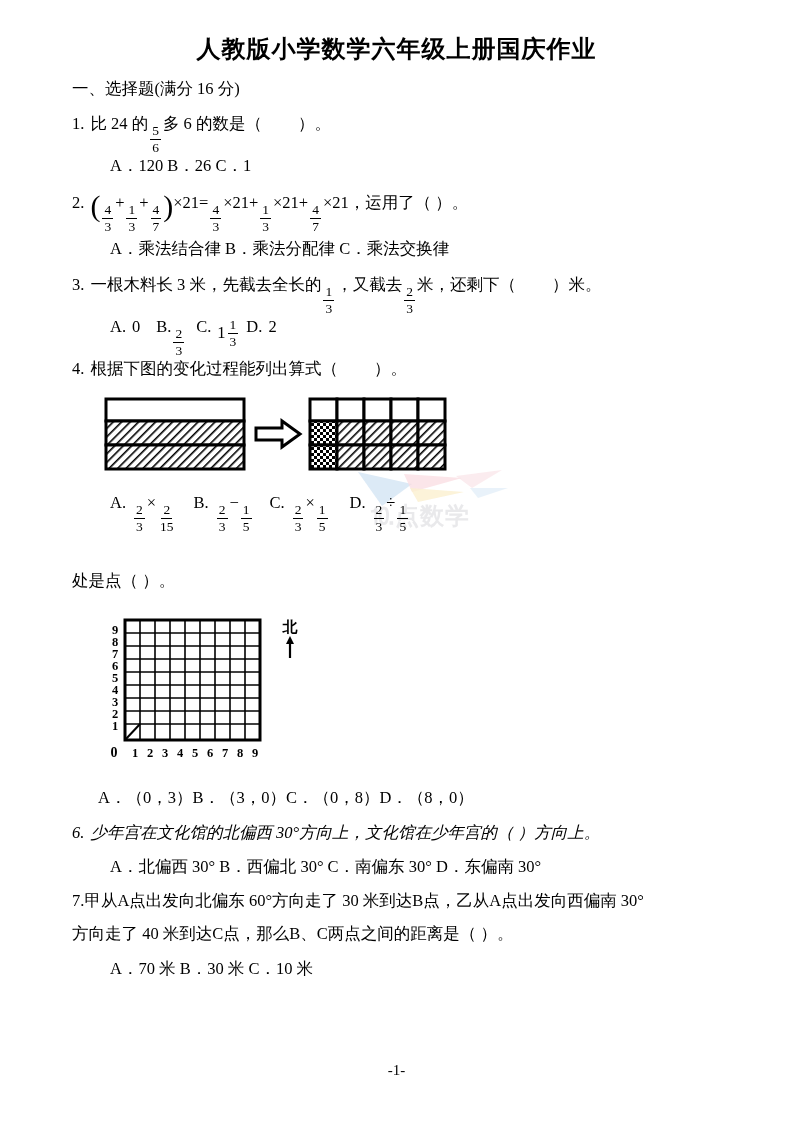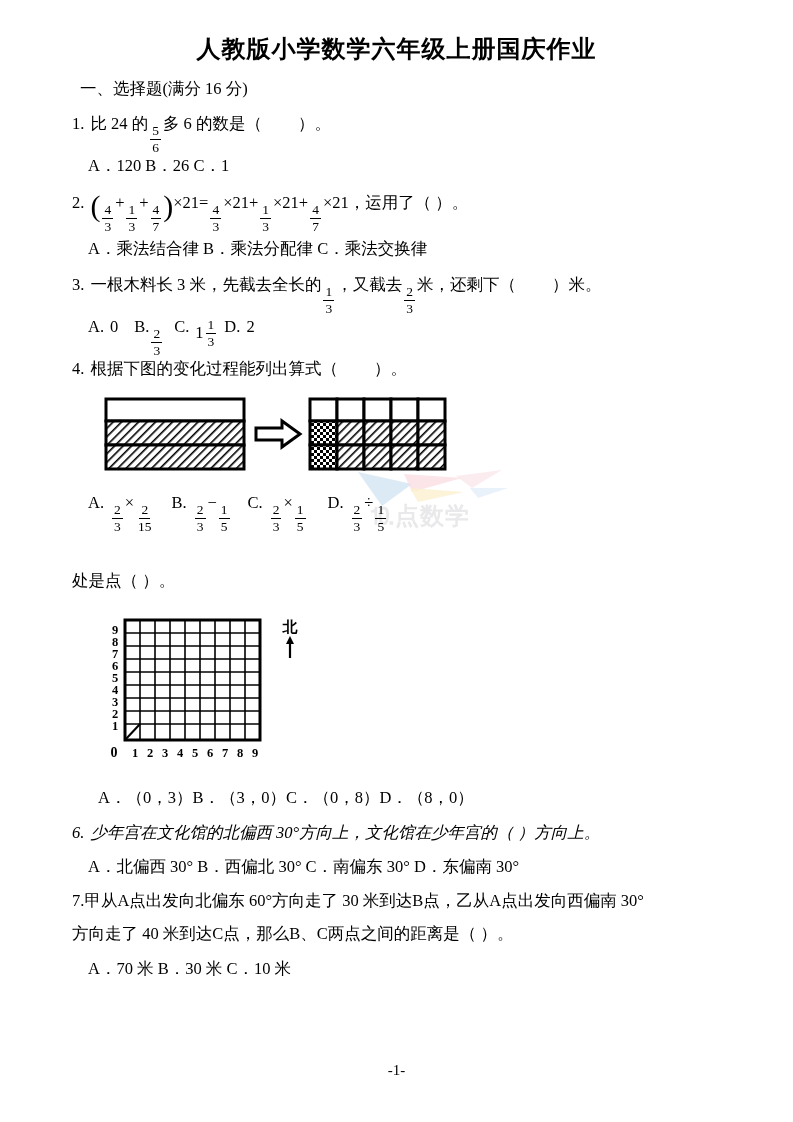--- a/index.html
+++ b/index.html
@@ -65,21 +65,21 @@
     font-size: 16.5px;
     line-height: 22px;
     white-space: nowrap;
     z-index: 3;
   }
   .sec-head {
     font-size: 16.5px;
     font-weight: normal;
   }
   .q-text { left: 72px; }
-  .opt-line { left: 88px; }
+  .opt-line { left: 110px; }
 
   
   .frac {
     display: inline-flex;
     flex-direction: column;
     align-items: center;
     justify-content: center;
     vertical-align: -6px;
     margin: 0 2px;
     line-height: 1;
@@ -152,21 +152,21 @@
       <path d="M52 16 L110 20 L60 34 Z" fill="#f5c0c8" opacity="0.75"></path>
       <path d="M58 30 L112 34 L66 44 Z" fill="#f7e2a8" opacity="0.8"></path>
       <path d="M104 18 L150 12 L120 30 Z" fill="#f3c5cd" opacity="0.6"></path>
       <path d="M118 30 L156 30 L126 40 Z" fill="#bcd9ee" opacity="0.6"></path>
     </svg>
     <div class="wm-text">⒑点数学</div>
   </div>
 
   <div class="title">人教版小学数学六年级上册国庆作业</div>
 
-  <div class="line sec-head" style="left:72px; top:78px;margin-left:8px;">一、选择题(满分 16 分)</div>
+  <div class="line sec-head" style="left:72px; top:78px;">一、选择题(满分 16 分)</div>
 
   <div class="line q-text" style="top:113px;">
     <span>1.</span><span class="gap-s"></span><span>比 24 的</span><span class="frac">
         <span class="num">5</span>
         <span class="den">6</span>
       </span><span>多 6 的数是（</span><span class="blank"></span><span>）。</span>
   </div>
   <div class="line opt-line" style="top:155px;">A．120  B．26   C．1</div>
 
   <div class="line q-text" style="top:192px;">

